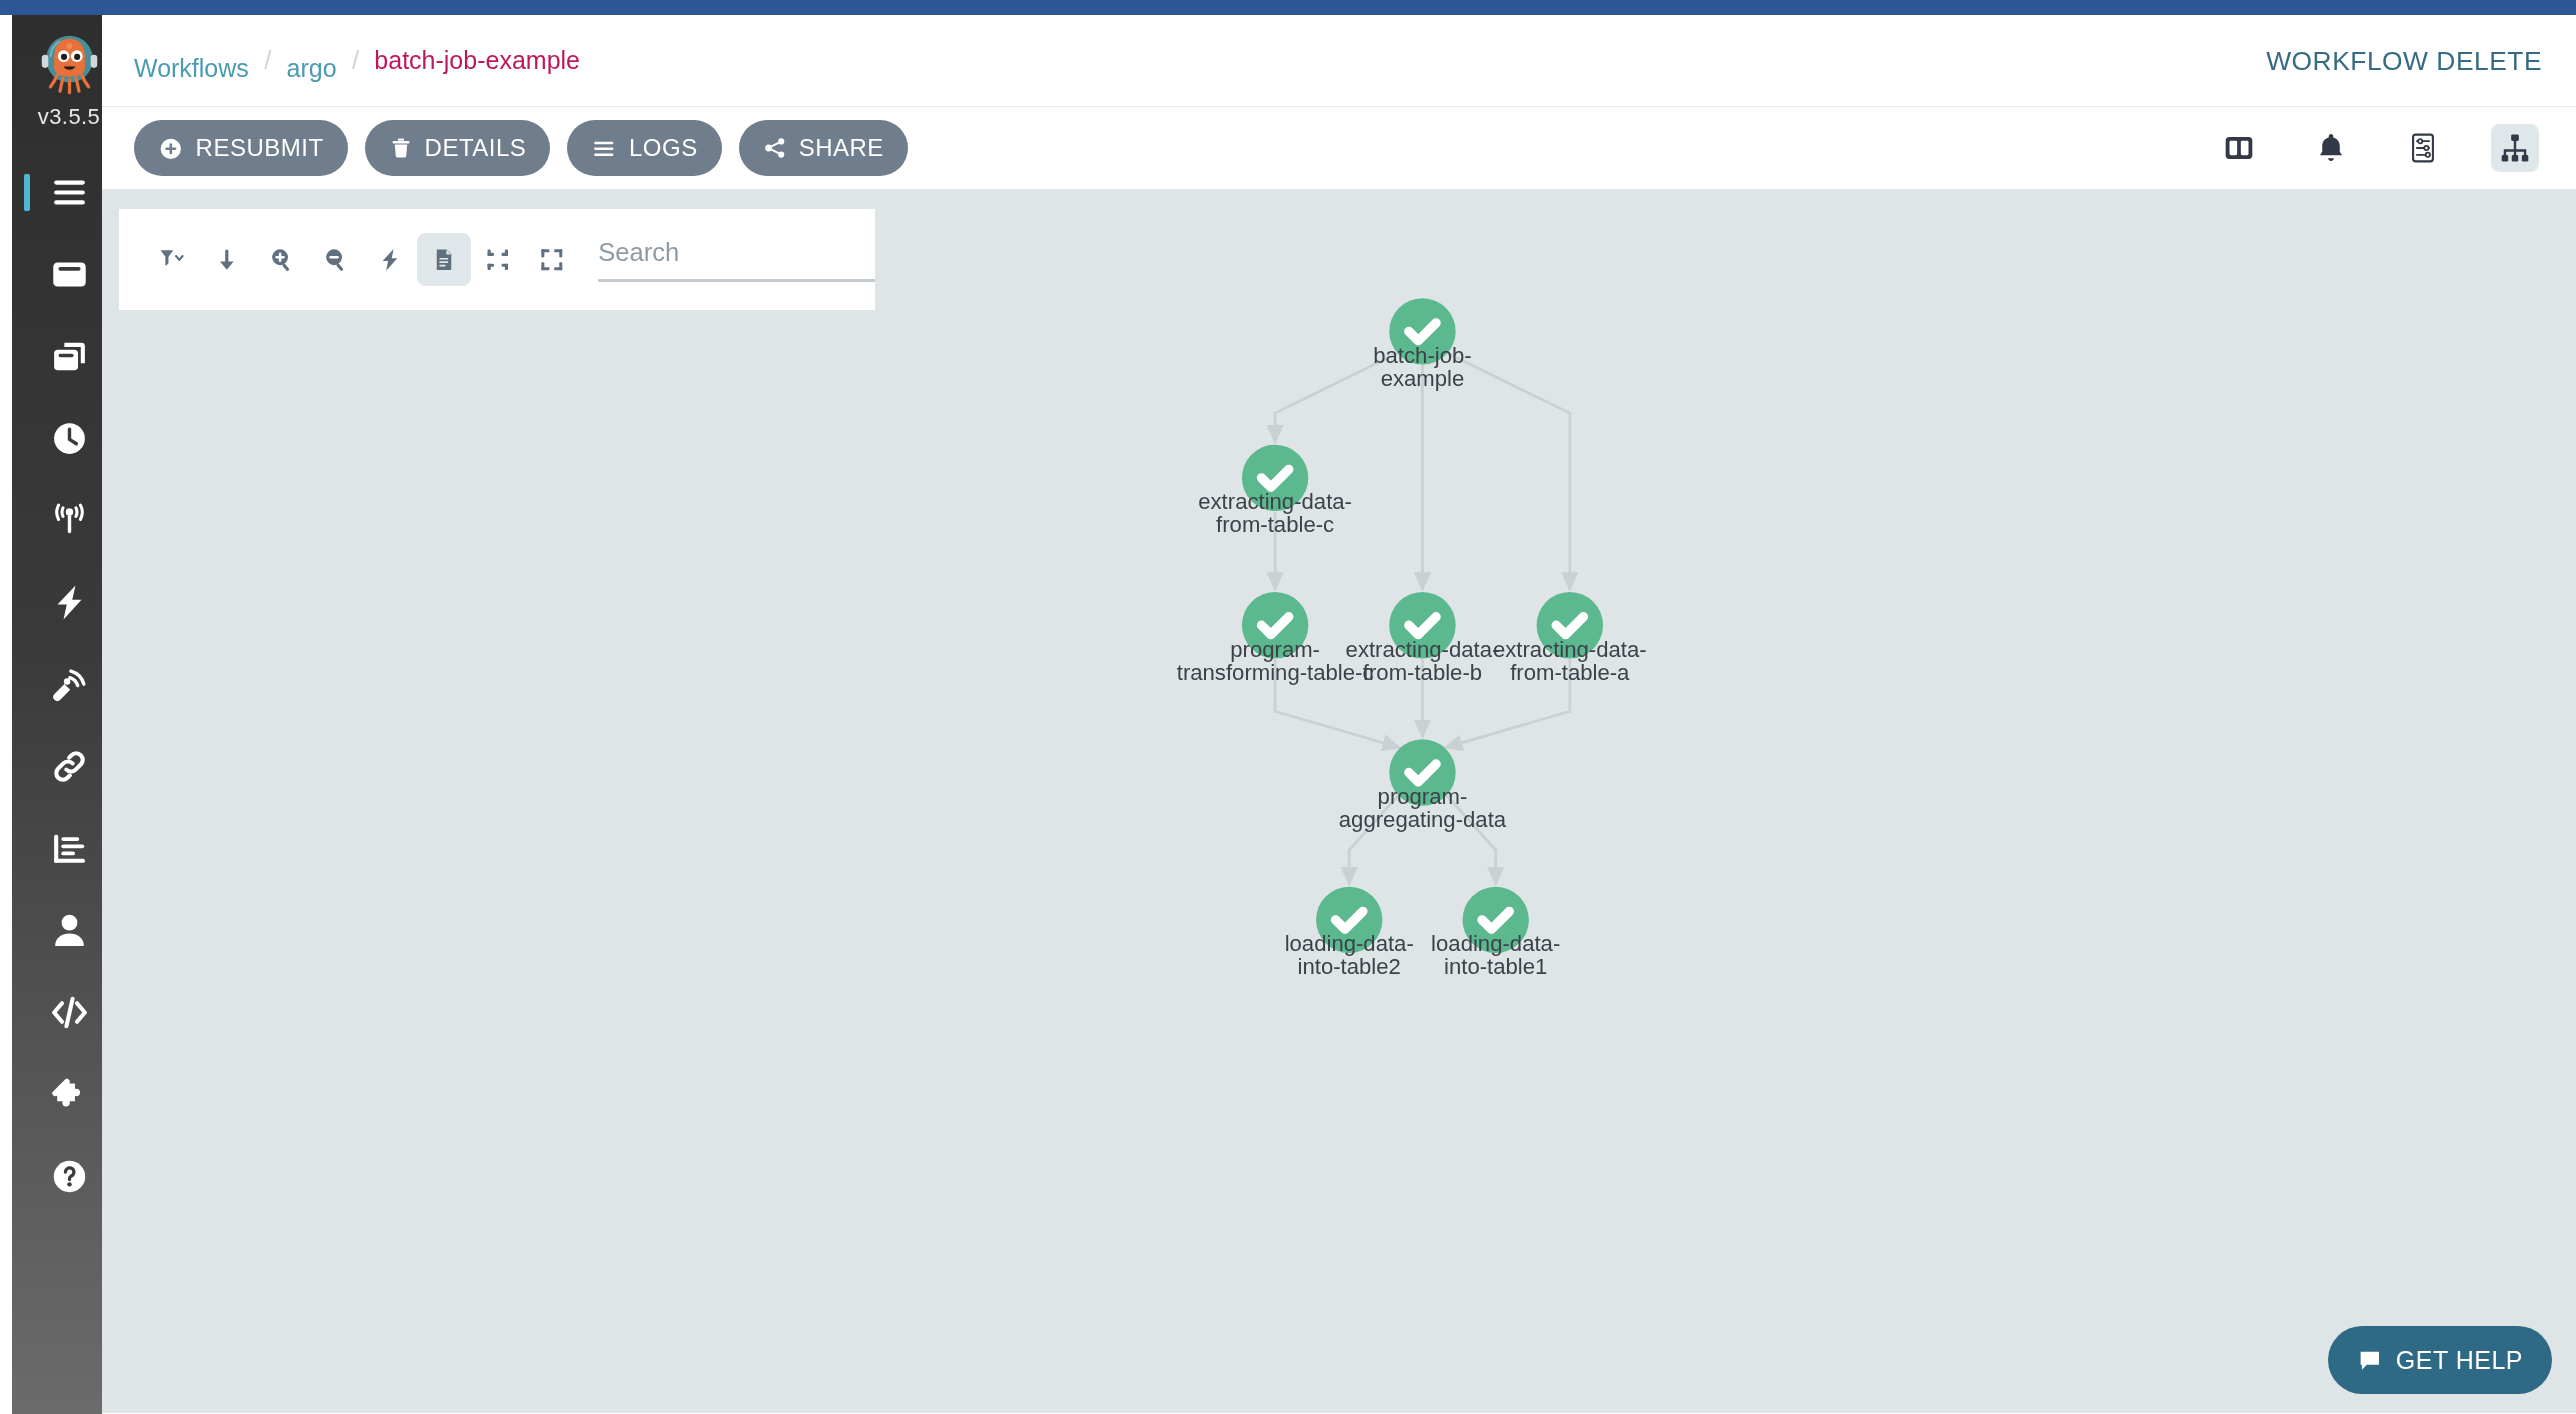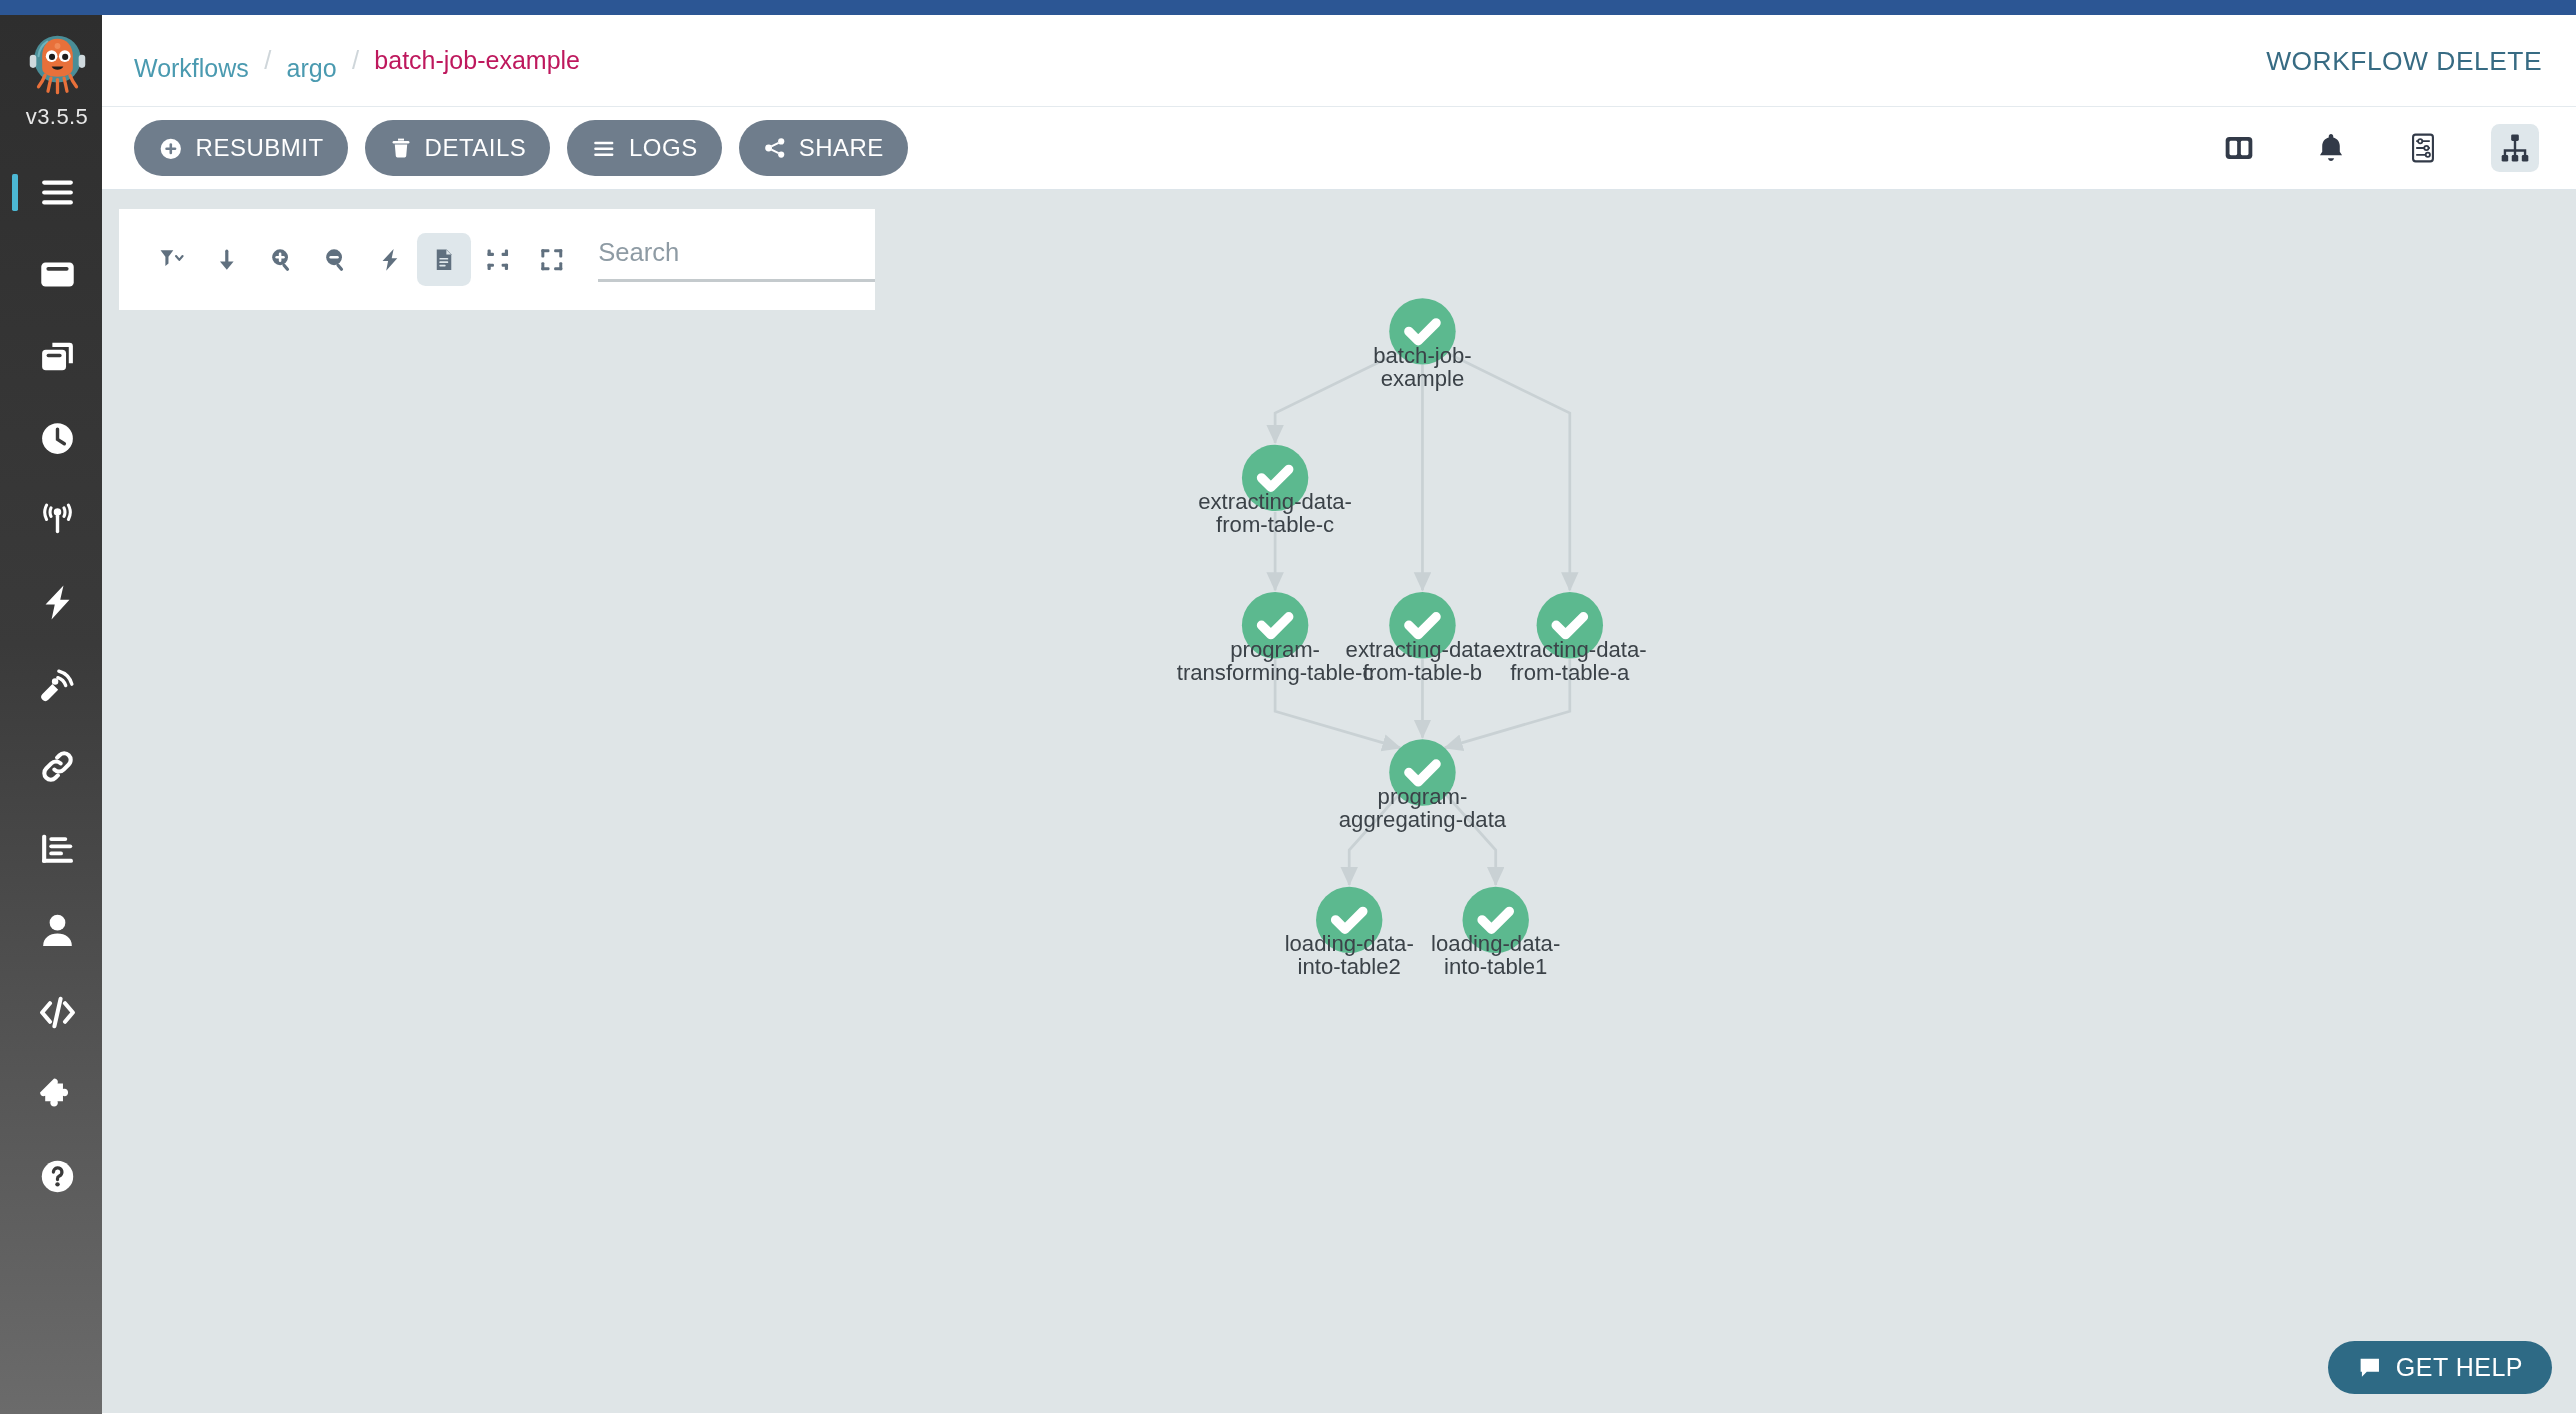--- a/index.html
+++ b/index.html
@@ -7,21 +7,21 @@
     width: 2576px; height: 1414px;
     font-family: "Liberation Sans", sans-serif;
     background: #ffffff; overflow: hidden;
   }
 
   
   .top-strip { position: absolute; left:0; top:0; width:2576px; height:15.3px; background:#2c5694; }
 
   
   .sidebar {
-    position: absolute; left:0; top:15.3px; width:114px; height:1399px;
+    position: absolute; left:12px; top:15.3px; width:114px; height:1399px;
     background: linear-gradient(180deg,#2e2e2e 0%, #3a3a3a 45%, #6b6b6b 100%);
     display:flex; flex-direction:column; align-items:center;
   }
   .logo-wrap { margin-top: 12px; width: 73px; height: 73px; position: relative; }
   .version { color:#e8e8e8; font-size:22px; margin-top:3.4px; letter-spacing:0.4px; }
   .nav-list { margin-top: 22px; width:100%; display:flex; flex-direction:column; align-items:center; }
   .nav-item {
     width:100%; height:82px; display:flex; align-items:center; justify-content:center;
     position:relative;
   }
@@ -91,21 +91,21 @@
   .edge { stroke:#c9d1d4; stroke-width:3.2; fill:none; }
   .node-label {
     fill:#3b4248; font-size:26px; font-family:"Liberation Sans", sans-serif;
     text-anchor:middle;
   }
 
   
   .get-help {
     position:absolute; right:24px; bottom:19px;
     background:#2e6a85; color:#fff; border:none; border-radius:34px;
-    height:53px; padding:0 29px; font-size:25px; letter-spacing:0.5px;
+    height:68px; padding:0 29px; font-size:25px; letter-spacing:0.5px;
     display:inline-flex; align-items:center; gap:13.6px; cursor:pointer;
     font-family:"Liberation Sans", sans-serif;
   }
   .get-help svg { fill:#fff; }
 </style>
 </head>
 <body>
 
 <div class="top-strip"></div>
 

